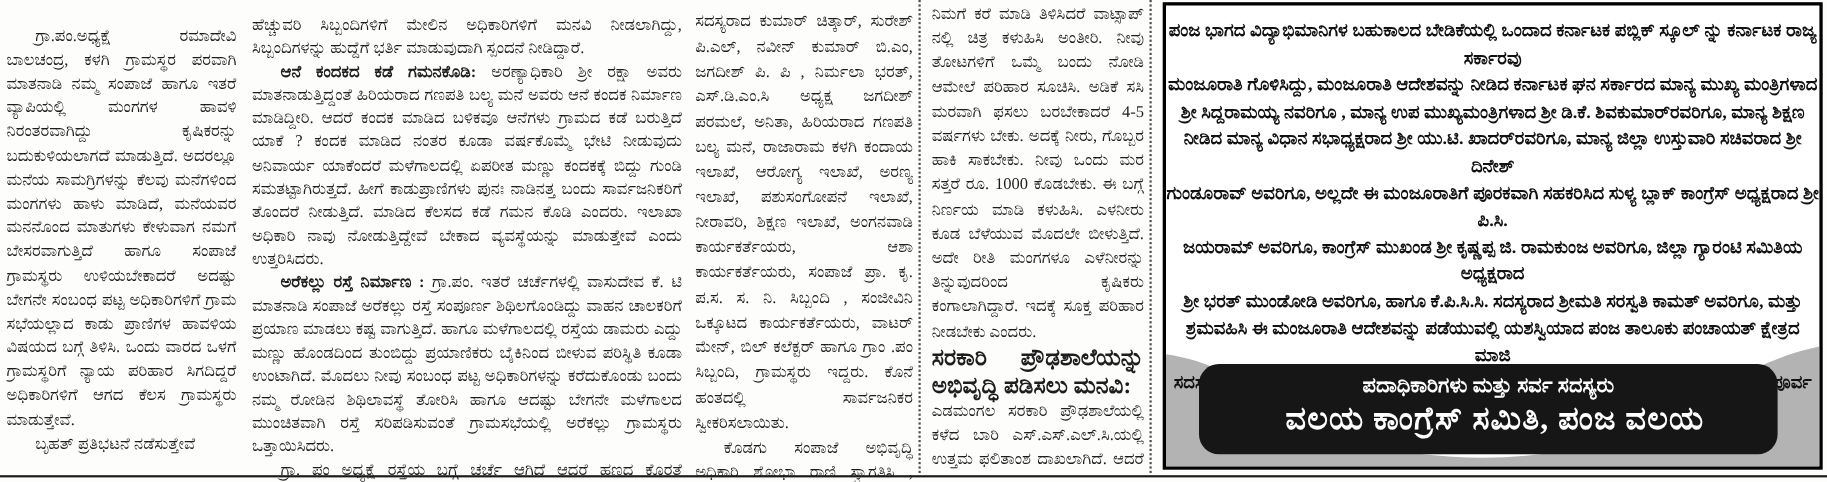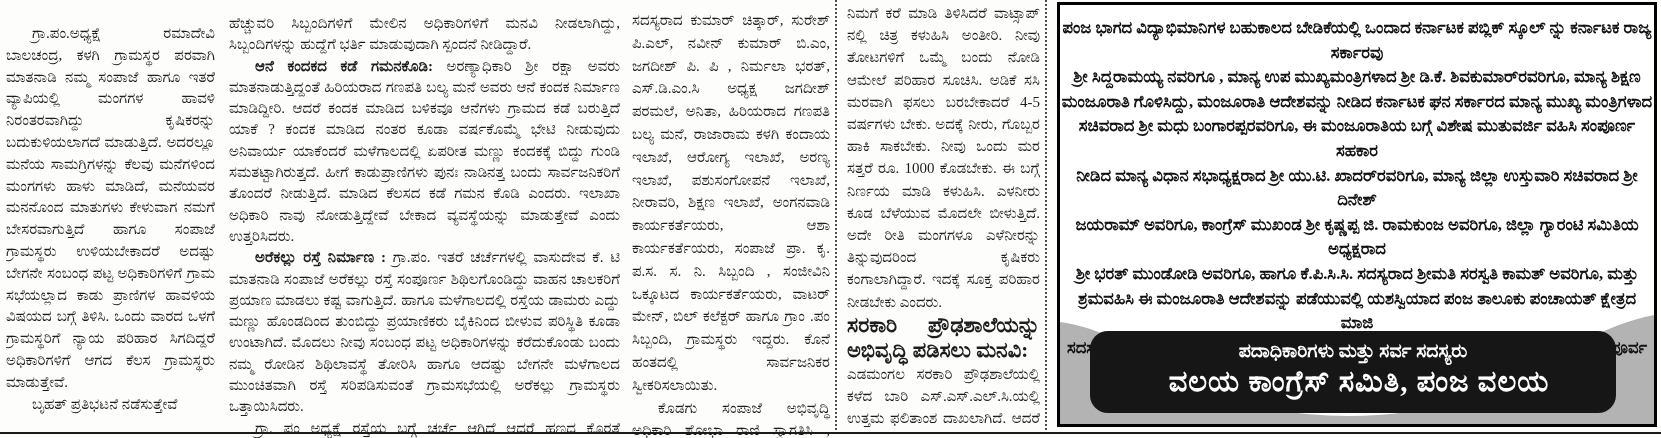--- a/index.html
+++ b/index.html
@@ -95,24 +95,24 @@
   <div class="col col4">
       <p class="para">ನಿಮಗೆ ಕರೆ ಮಾಡಿ ತಿಳಿಸಿದರೆ ವಾಟ್ಸಾಪ್ ನಲ್ಲಿ ಚಿತ್ರ ಕಳುಹಿಸಿ ಅಂತೀರಿ. ನೀವು ತೋಟಗಳಿಗೆ ಒಮ್ಮೆ ಬಂದು ನೋಡಿ ಆಮೇಲೆ ಪರಿಹಾರ ಸೂಚಿಸಿ. ಅಡಿಕೆ ಸಸಿ ಮರವಾಗಿ ಫಸಲು ಬರಬೇಕಾದರೆ 4-5 ವರ್ಷಗಳು ಬೇಕು. ಅದಕ್ಕೆ ನೀರು, ಗೊಬ್ಬರ ಹಾಕಿ ಸಾಕಬೇಕು. ನೀವು ಒಂದು ಮರ ಸತ್ತರೆ ರೂ. 1000 ಕೊಡಬೇಕು. ಈ ಬಗ್ಗೆ ನಿರ್ಣಯ ಮಾಡಿ ಕಳುಹಿಸಿ. ಎಳನೀರು ಕೂಡ ಬೆಳೆಯುವ ಮೊದಲೇ ಬೀಳುತ್ತಿದೆ. ಅದೇ ರೀತಿ ಮಂಗಗಳೂ ಎಳೆನೀರನ್ನು ತಿನ್ನುವುದರಿಂದ ಕೃಷಿಕರು ಕಂಗಾಲಾಗಿದ್ದಾರೆ. ಇದಕ್ಕೆ ಸೂಕ್ತ ಪರಿಹಾರ ನೀಡಬೇಕು ಎಂದರು.</p>
       <p class="para"><strong class="lead block">ಸರಕಾರಿ ಪ್ರೌಢಶಾಲೆಯನ್ನು ಅಭಿವೃದ್ಧಿ ಪಡಿಸಲು ಮನವಿ:</strong>ಎಡಮಂಗಲ ಸರಕಾರಿ ಪ್ರೌಢಶಾಲೆಯಲ್ಲಿ ಕಳೆದ ಬಾರಿ ಎಸ್.ಎಸ್.ಎಲ್.ಸಿ.ಯಲ್ಲಿ ಉತ್ತಮ ಫಲಿತಾಂಶ ದಾಖಲಾಗಿದೆ. ಆದರೆ ಇಲ್ಲಿ ಸರಿಯಾದ ಶಾಲಾ ಮೈದಾನ ಇಲ್ಲ,</p>
     </div>
 
   <div class="vrule vrule2"></div>
 
   <div class="notice" style="border-color: rgb(0, 0, 0);">
     <div class="notice-lines">
         <div class="box-line">ಪಂಜ ಭಾಗದ ವಿದ್ಯಾಭಿಮಾನಿಗಳ ಬಹುಕಾಲದ ಬೇಡಿಕೆಯಲ್ಲಿ ಒಂದಾದ ಕರ್ನಾಟಕ ಪಬ್ಲಿಕ್ ಸ್ಕೂಲ್ ನ್ನು ಕರ್ನಾಟಕ ರಾಜ್ಯ ಸರ್ಕಾರವು</div>
+        <div class="box-line">ಮಂಜೂರಾತಿ ಗೊಳಿಸಿದ್ದು, ಮಂಜೂರಾತಿ ಆದೇಶವನ್ನು ನೀಡಿದ ಕರ್ನಾಟಕ ಘನ ಸರ್ಕಾರದ ಮಾನ್ಯ ಮುಖ್ಯ ಮಂತ್ರಿಗಳಾದ</div>
         <div class="box-line">ಶ್ರೀ ಸಿದ್ದರಾಮಯ್ಯ ನವರಿಗೂ , ಮಾನ್ಯ ಉಪ ಮುಖ್ಯಮಂತ್ರಿಗಳಾದ ಶ್ರೀ ಡಿ.ಕೆ. ಶಿವಕುಮಾರ್‌ರವರಿಗೂ, ಮಾನ್ಯ ಶಿಕ್ಷಣ</div>
-        <div class="box-line">ಮಂಜೂರಾತಿ ಗೊಳಿಸಿದ್ದು, ಮಂಜೂರಾತಿ ಆದೇಶವನ್ನು ನೀಡಿದ ಕರ್ನಾಟಕ ಘನ ಸರ್ಕಾರದ ಮಾನ್ಯ ಮುಖ್ಯ ಮಂತ್ರಿಗಳಾದ</div>
-        <div class="box-line">ಸಚಿವರಾದ ಶ್ರೀ ಮಧು ಬಂಗಾರಪ್ಪರವರಿಗೂ, ಈ ಮಂಜೂರಾತಿಯ ಬಗ್ಗೆ ವಿಶೇಷ ಮುತುವರ್ಜಿ ವಹಿಸಿ ಸಂಪೂರ್ಣ ಸಹಕಾರ</div>
         <div class="box-line">ನೀಡಿದ ಮಾನ್ಯ ವಿಧಾನ ಸಭಾಧ್ಯಕ್ಷರಾದ ಶ್ರೀ ಯು.ಟಿ. ಖಾದರ್‌ರವರಿಗೂ, ಮಾನ್ಯ ಜಿಲ್ಲಾ ಉಸ್ತುವಾರಿ ಸಚಿವರಾದ ಶ್ರೀ ದಿನೇಶ್</div>
+        <div class="box-line">ಗುಂಡೂರಾವ್ ಅವರಿಗೂ,  ಅಲ್ಲದೇ ಈ ಮಂಜೂರಾತಿಗೆ ಪೂರಕವಾಗಿ ಸಹಕರಿಸಿದ ಸುಳ್ಯ ಬ್ಲಾಕ್ ಕಾಂಗ್ರೆಸ್ ಅಧ್ಯಕ್ಷರಾದ ಶ್ರೀ ಪಿ.ಸಿ.</div>
         <div class="box-line">ಜಯರಾಮ್ ಅವರಿಗೂ, ಕಾಂಗ್ರೆಸ್ ಮುಖಂಡ ಶ್ರೀ ಕೃಷ್ಣಪ್ಪ ಜಿ. ರಾಮಕುಂಜ ಅವರಿಗೂ, ಜಿಲ್ಲಾ ಗ್ಯಾರಂಟಿ ಸಮಿತಿಯ ಅಧ್ಯಕ್ಷರಾದ</div>
         <div class="box-line">ಶ್ರೀ ಭರತ್ ಮುಂಡೋಡಿ ಅವರಿಗೂ, ಹಾಗೂ ಕೆ.ಪಿ.ಸಿ.ಸಿ. ಸದಸ್ಯರಾದ ಶ್ರೀಮತಿ ಸರಸ್ವತಿ ಕಾಮತ್ ಅವರಿಗೂ, ಮತ್ತು</div>
         <div class="box-line">ಶ್ರಮವಹಿಸಿ ಈ ಮಂಜೂರಾತಿ ಆದೇಶವನ್ನು ಪಡೆಯುವಲ್ಲಿ ಯಶಸ್ವಿಯಾದ ಪಂಜ ತಾಲೂಕು ಪಂಚಾಯತ್ ಕ್ಷೇತ್ರದ ಮಾಜಿ</div>
         <div class="box-line">ಸದಸ್ಯರಾದ ಶ್ರೀ ಅಬ್ದುಲ್ ಗಫೂರ್ ಕಲ್ಡಂಕ ಅವರಿಗೂ ಮತ್ತು ಈ ಬಗ್ಗೆ ವಿಶೇಷ ಕಾಳಜಿ ವಹಿಸಿದ ಸರಕಾರಿ ಪದವಿಪೂರ್ವ</div>
         <div class="box-line">ಮಹಾವಿದ್ಯಾಲಯದ ಹಿರಿಯ ವಿದ್ಯಾರ್ಥಿ ಸಂಘದ ಅಧ್ಯಕ್ಷರಾದ ಶ್ರೀ ಸವಿತಾರ ಮುಡೂರುರವರಿಗೂ, ಕ್ಷೇತ್ರ</div>
       </div>
     <svg class="swoosh" viewBox="0 0 594 122" preserveAspectRatio="none">
       <path id="swoosh-path" d="M0,20 C70,30 100,75 175,100 C255,120 335,118 405,98 C470,78 520,28 594,13 L594,122 L0,122 Z" fill="#b3b3b3"></path>
     </svg>
     <div class="banner" id="banner" style="background: rgb(22, 22, 22); color: rgb(255, 255, 255);">

